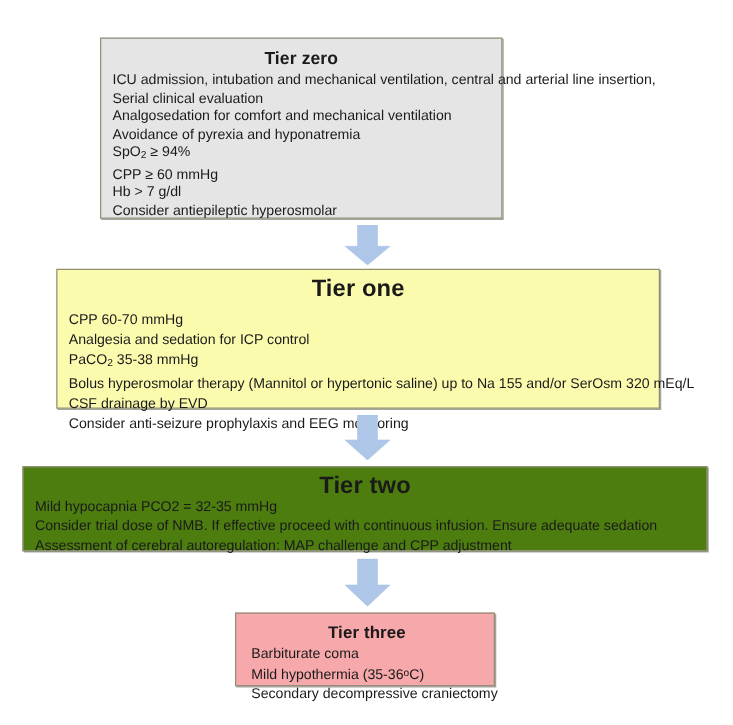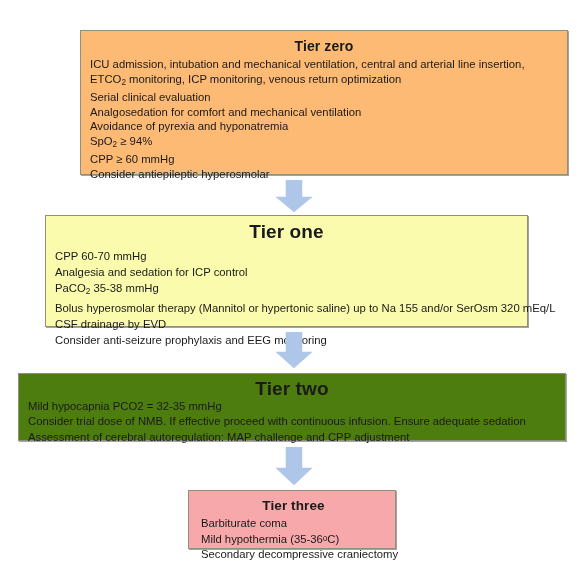--- a/index.html
+++ b/index.html
@@ -45,23 +45,23 @@
   .tier-lines li {
     font-size: 11.3px;
     line-height: 14.6px;
     white-space: nowrap;
   }
 
   
   #box-tier-zero {
     left: 80px;
     top: 30px;
-    width: 488px;
+    width: 322px;
     height: 145px;
-    background: #fdba74;
+    background: #e5e5e5;
     padding: 7px 9px 6px 9px;
   }
   #box-tier-zero .tier-title { font-size: 14px; }
 
   
   #box-tier-one {
     left: 45px;
     top: 215px;
     width: 483px;
     height: 112px;
@@ -110,26 +110,26 @@
 </style>
 </head>
 <body>
 
 <div class="flow">
 
   <div class="tier-box" id="box-tier-zero">
     <div class="tier-title">Tier zero</div>
     <ul class="tier-lines">
       <li>ICU admission, intubation and mechanical ventilation, central and arterial line insertion,</li>
-      <li>ETCO<sub>2</sub> monitoring, ICP monitoring, venous return optimization</li>
       <li>Serial clinical evaluation</li>
       <li>Analgosedation for comfort and mechanical ventilation</li>
       <li>Avoidance of pyrexia and hyponatremia</li>
       <li>SpO<sub>2</sub> ≥ 94%</li>
       <li>CPP ≥ 60 mmHg</li>
+      <li>Hb &gt; 7 g/dl</li>
       <li>Consider antiepileptic hyperosmolar</li>
     </ul>
   </div>
 
   <div class="arrow-down" id="arrow-zero-one">
     <svg viewBox="0 0 36 32" preserveAspectRatio="none" aria-hidden="true">
       <polygon points="10,0 26,0 26,17 36,17 18,32 0,17 10,17" fill="#aec6e8" stroke="#aec6e8" stroke-width="0.5"></polygon>
     </svg>
   </div>
 

